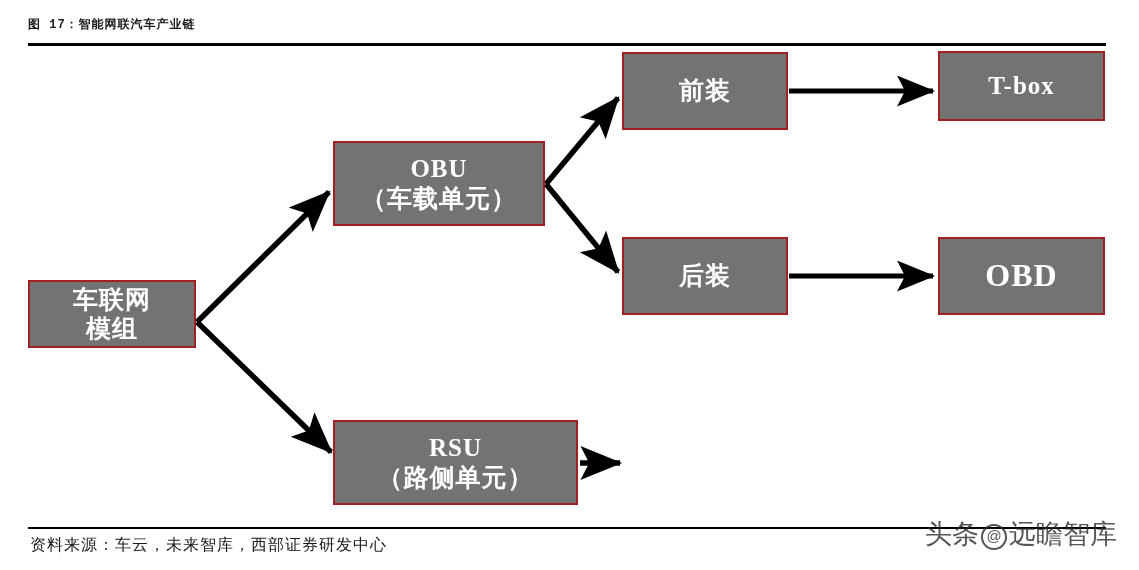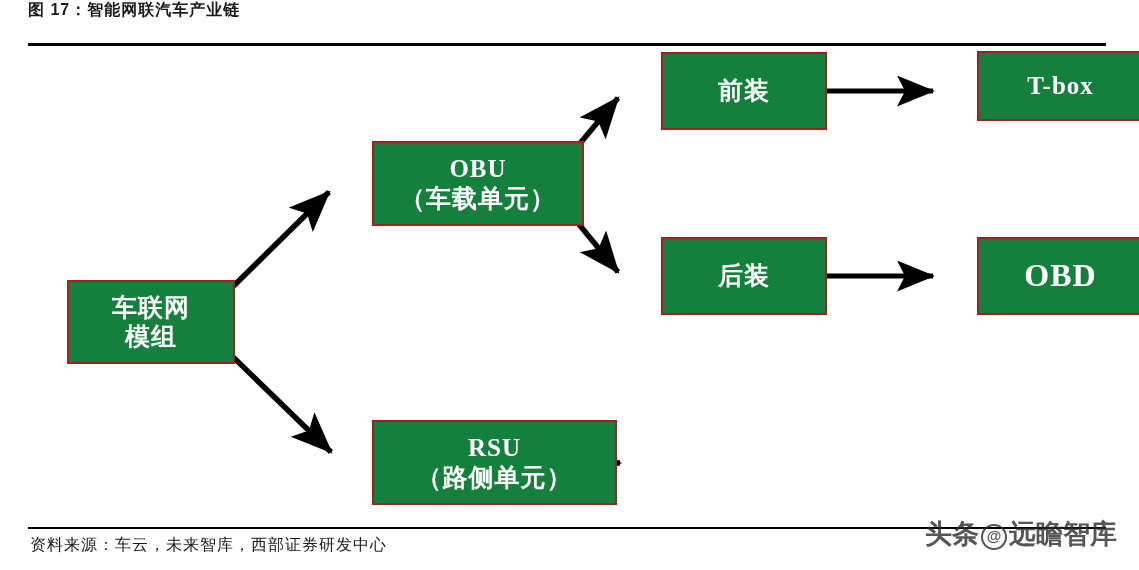--- a/index.html
+++ b/index.html
@@ -15,27 +15,27 @@
     width: 1139px;
     height: 570px;
     background: #ffffff;
     overflow: hidden;
   }
 
   
   .fig-title {
     position: absolute;
     left: 28px;
-    top: 0;
-    font-size: 16px;
+    top: 16px;
+    font-size: 12px;
     font-weight: bold;
     color: #1a1a1a;
     letter-spacing: 1px;
     white-space: nowrap;
-    font-family: Liberation Sans, sans-serif;
+    font-family: Liberation Mono, monospace;
   }
   .rule {
     position: absolute;
     background: #000000;
   }
   .rule-top {
     left: 28px;
     top: 43px;
     width: 1078px;
     height: 3px;
@@ -56,21 +56,21 @@
     color: #1a1a1a;
     letter-spacing: 1px;
     white-space: nowrap;
     font-family: "Liberation Serif", "DejaVu Serif", serif;
   }
   .watermark {
     position: absolute;
     right: 22px;
     top: 516px;
     font-size: 27px;
-    font-weight: bold;
+    font-weight: normal;
     color: #2b2b2b;
     opacity: 0.80;
     letter-spacing: 0px;
     white-space: nowrap;
     font-family: "Liberation Sans", "DejaVu Sans", sans-serif;
   }
   .watermark .wm-at {
     display: inline-block;
     border: 2px solid #2b2b2b;
     border-radius: 50%;
@@ -80,37 +80,36 @@
     text-align: center;
     font-size: 15px;
     vertical-align: 2px;
     margin: 0 2px;
   }
 
   
   .node {
     position: absolute;
     box-sizing: border-box;
-    background: #15803d;
+    background: #737373;
     border: 2px solid #a32020;
     color: #ffffff;
     display: flex;
     flex-direction: column;
     align-items: center;
     justify-content: center;
     text-align: center;
     font-weight: bold;
     line-height: 1.18;
     letter-spacing: 1px;
     font-family: "Liberation Serif", "DejaVu Serif", serif;
-    margin-left: 39px;
   }
   .node .ln { display: block; white-space: nowrap; }
 
-  #node-module   { left: 28px;  top: 280px; width: 168px; height: 84px;  font-size: 25px; }
+  #node-module   { left: 28px;  top: 280px; width: 168px; height: 68px;  font-size: 25px; }
   #node-obu      { left: 333px; top: 141px; width: 212px; height: 85px;  font-size: 25px; }
   #node-rsu      { left: 333px; top: 420px; width: 245px; height: 85px;  font-size: 25px; }
   #node-front    { left: 622px; top: 52px;  width: 166px; height: 78px;  font-size: 25px; }
   #node-rear     { left: 622px; top: 237px; width: 166px; height: 78px;  font-size: 25px; }
   #node-tbox     { left: 938px; top: 51px;  width: 167px; height: 70px;  font-size: 25px; }
   #node-obd      { left: 938px; top: 237px; width: 167px; height: 78px;  font-size: 32px; }
   #node-roadside { left: 625px; top: 420px; width: 265px; height: 85px;  font-size: 25px; }
 
   
   #edges {

